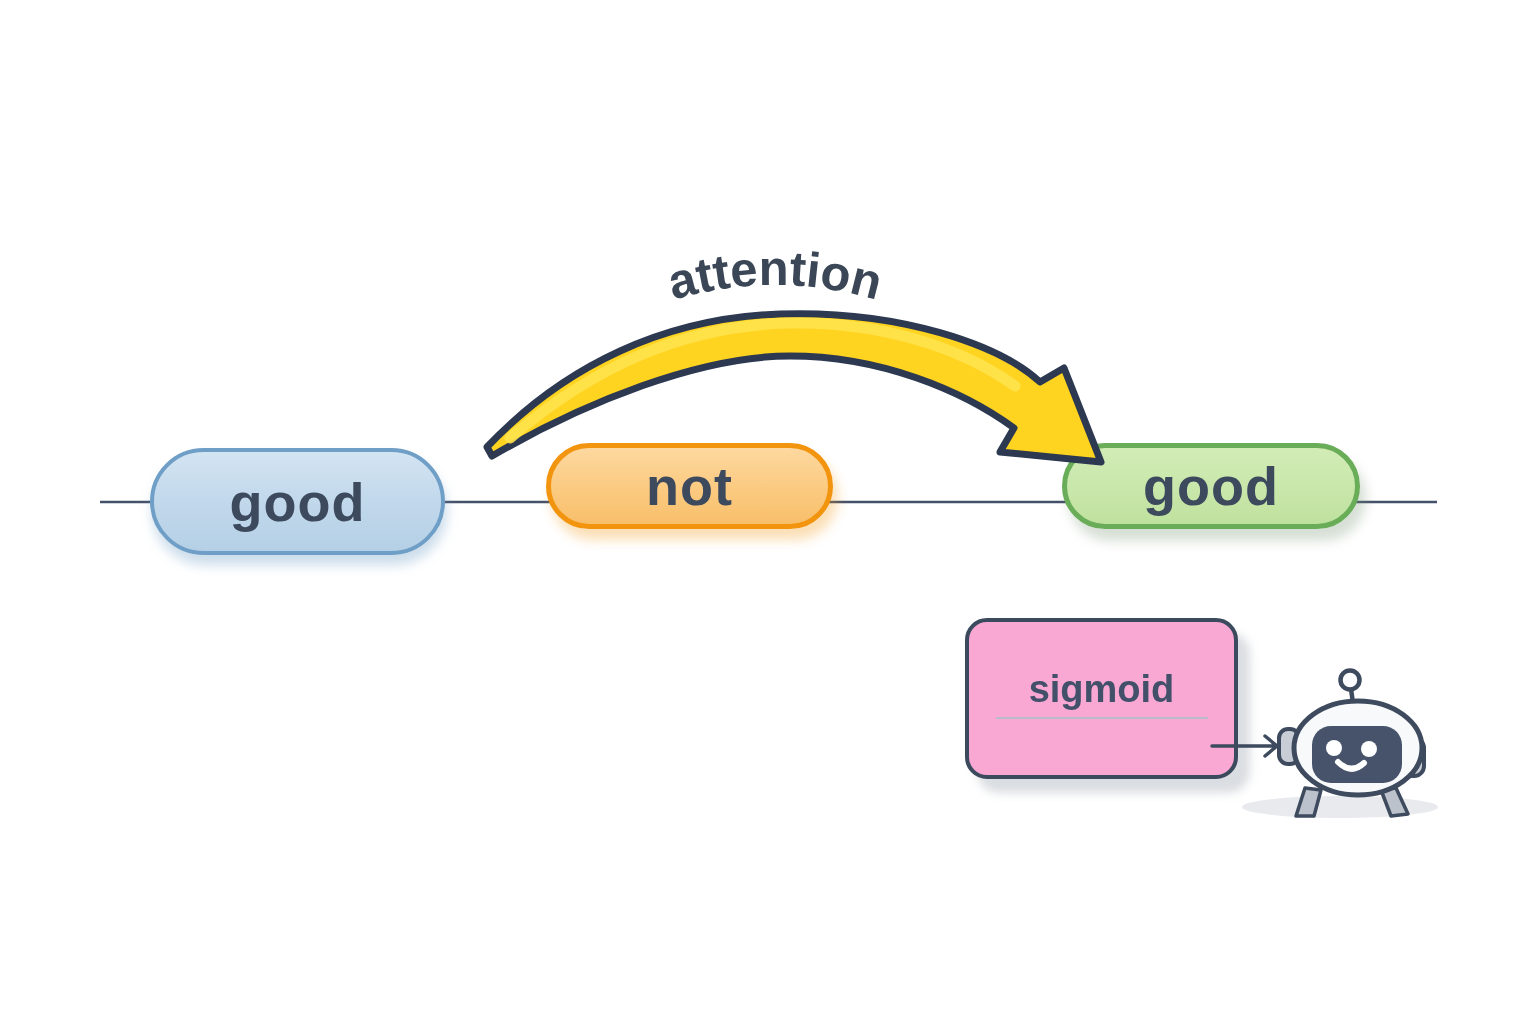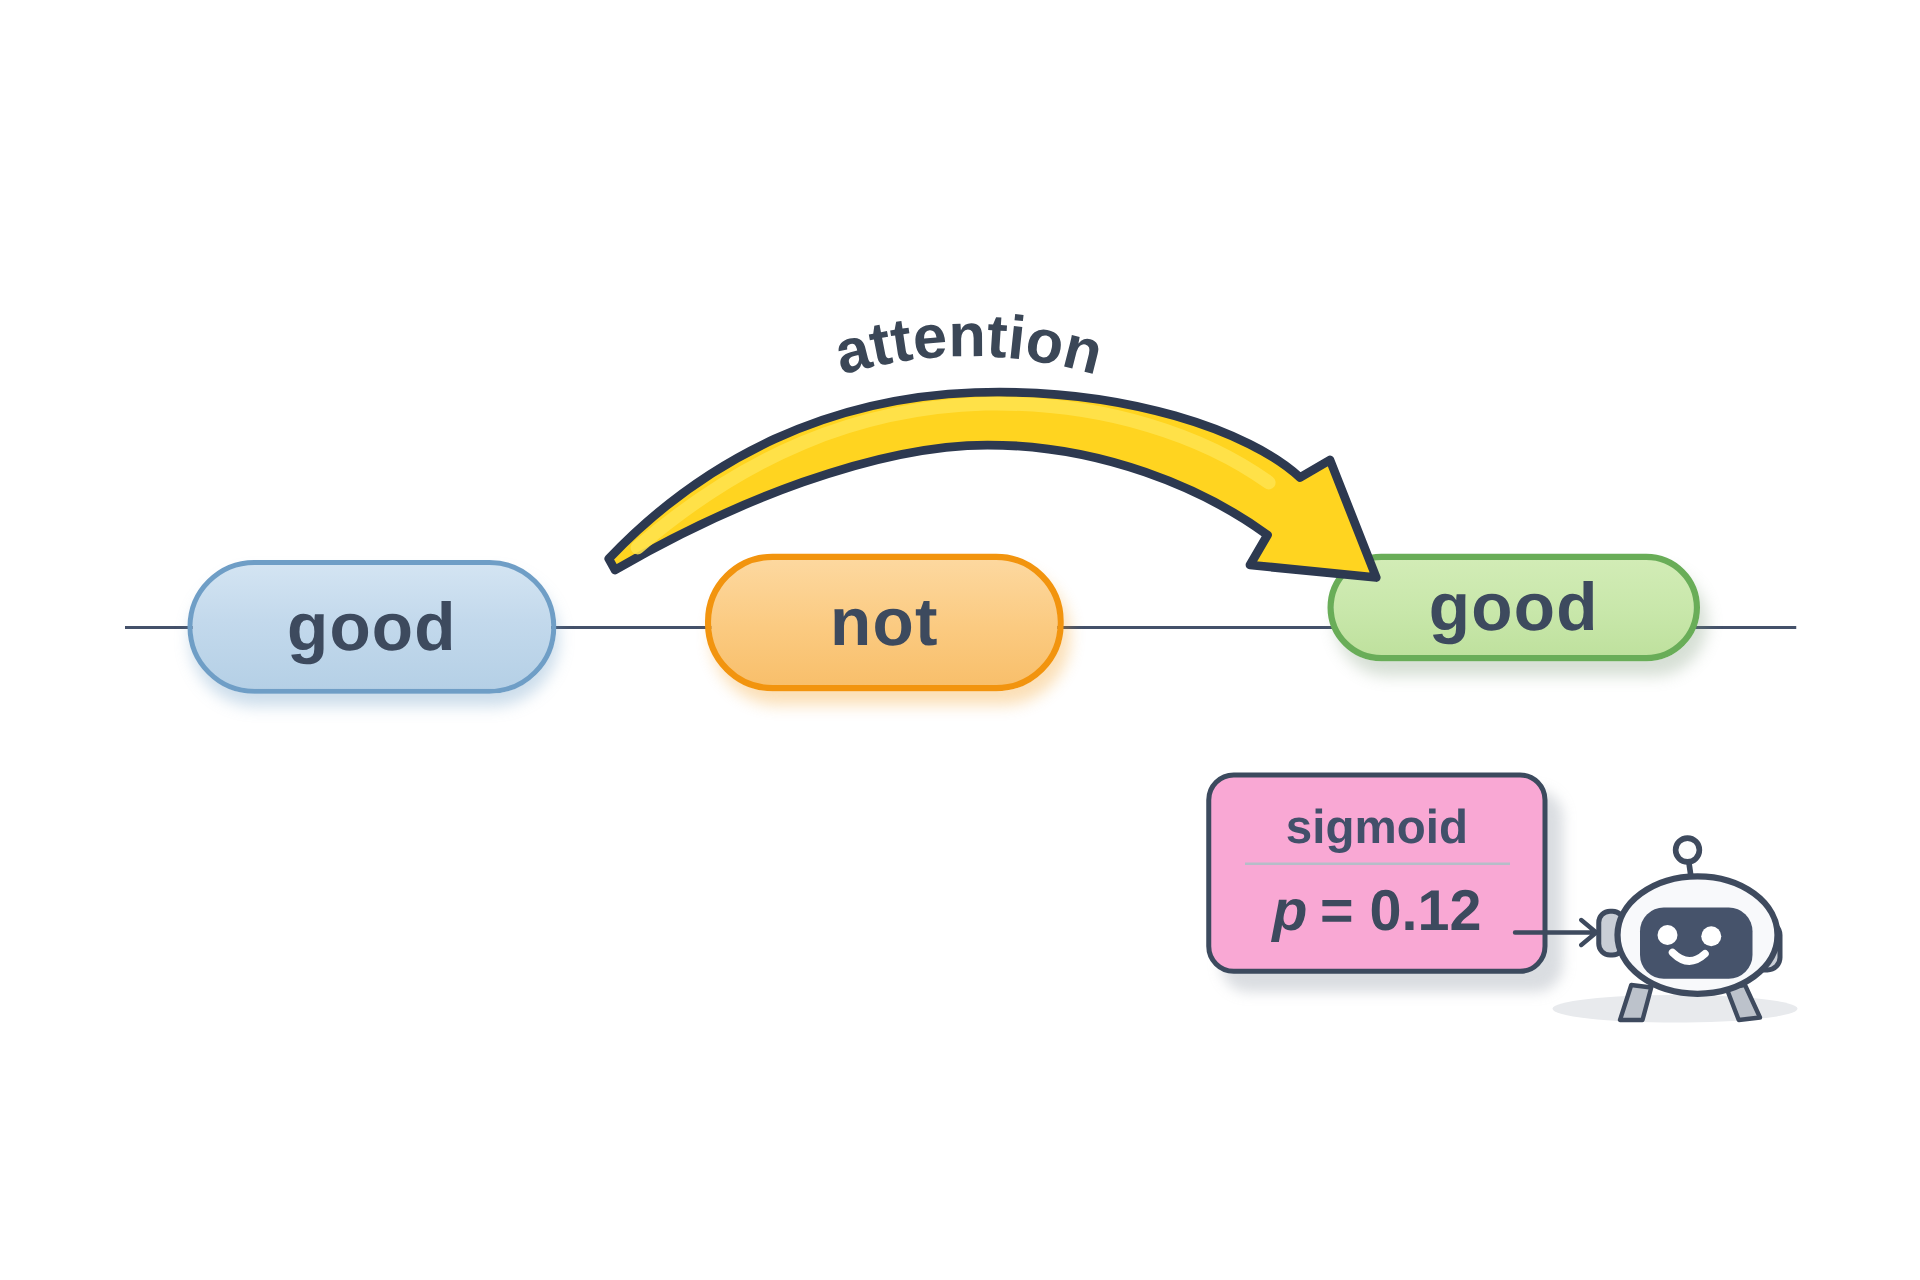--- a/index.html
+++ b/index.html
@@ -21,21 +21,21 @@
     letter-spacing:1px;
     box-sizing:border-box;
   }
   .token-movie{
     left:150px;top:448px;width:295px;height:107px;
     background:linear-gradient(180deg,#d3e4f2 0%,#c3d9ec 45%,#b5d0e6 100%);
     border:4px solid #6f9ec6;
     box-shadow:2px 10px 12px rgba(110,157,197,0.35);
   }
   .token-not{
-    left:564px;top:443px;width:287px;height:110px;
+    left:546px;top:443px;width:287px;height:86px;
     background:linear-gradient(180deg,#fdd89f 0%,#fbca80 55%,#f8bf6b 100%);
     border:5px solid #f2940e;
     box-shadow:5px 11px 12px rgba(242,148,14,0.30);
   }
   .token-good{
     left:1062px;top:443px;width:298px;height:86px;
     background:linear-gradient(180deg,#d2ecb6 0%,#c8e7aa 55%,#bfe19e 100%);
     border:5px solid #69ad58;
     box-shadow:6px 12px 12px rgba(120,150,115,0.30);
   }
@@ -77,23 +77,20 @@
   <div class="token token-not">
     <span>not</span>
   </div>
   <div class="token token-good">
     <span>good</span>
   </div>
 
   <div class="sigmoid-box">
     <div class="sig-title">sigmoid</div>
     <div class="sig-divider"></div>
-    <div class="sig-value">
-      <i>p</i><span>= 0.12</span>
-    </div>
   </div>
 
   <svg class="layer" viewBox="0 0 1536 1024">
     <defs>
       <path id="attnArc" d="M 615 322 Q 775 248 935 322" fill="none"></path>
     </defs>
 
     <g>
       <path d="M 487 447
                C 565 365, 665 318, 780 314

